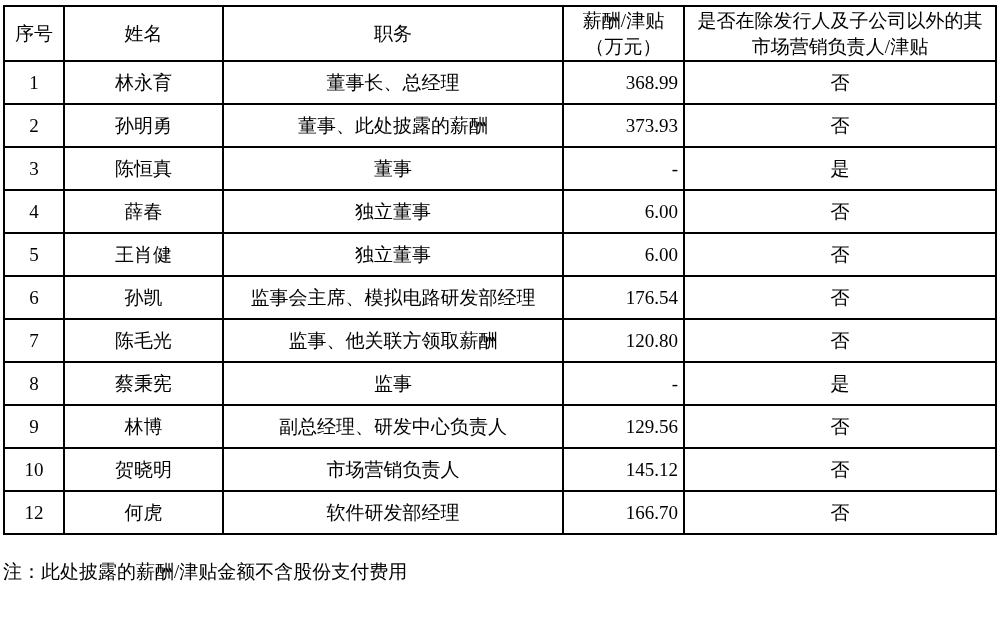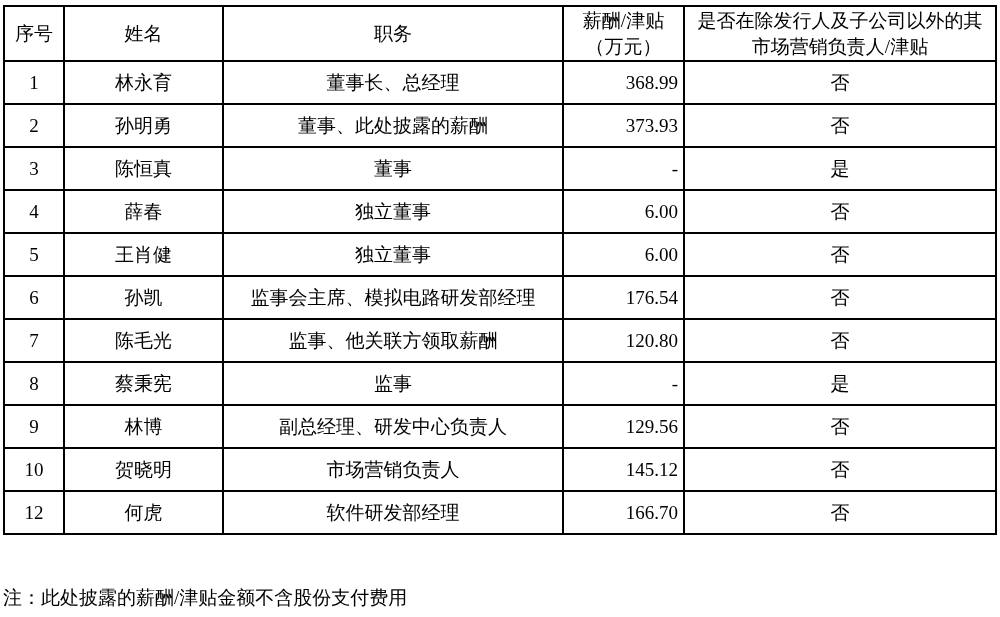--- a/index.html
+++ b/index.html
@@ -35,21 +35,21 @@
   }
   .comp-table thead tr { height: 52px; }
   .comp-table tbody tr { height: 43px; }
   .comp-table th { white-space: pre-line; }
   .comp-table td.salary {
     text-align: right;
     padding-right: 5px;
   }
   .footnote {
     position: absolute;
-    left: 3px; top: 587px;
+    left: 3px; top: 561px;
     font-size: 19px;
     line-height: 1.2;
     white-space: nowrap;
   }
 </style>
 </head>
 <body>
 
 <div class="page">
 

